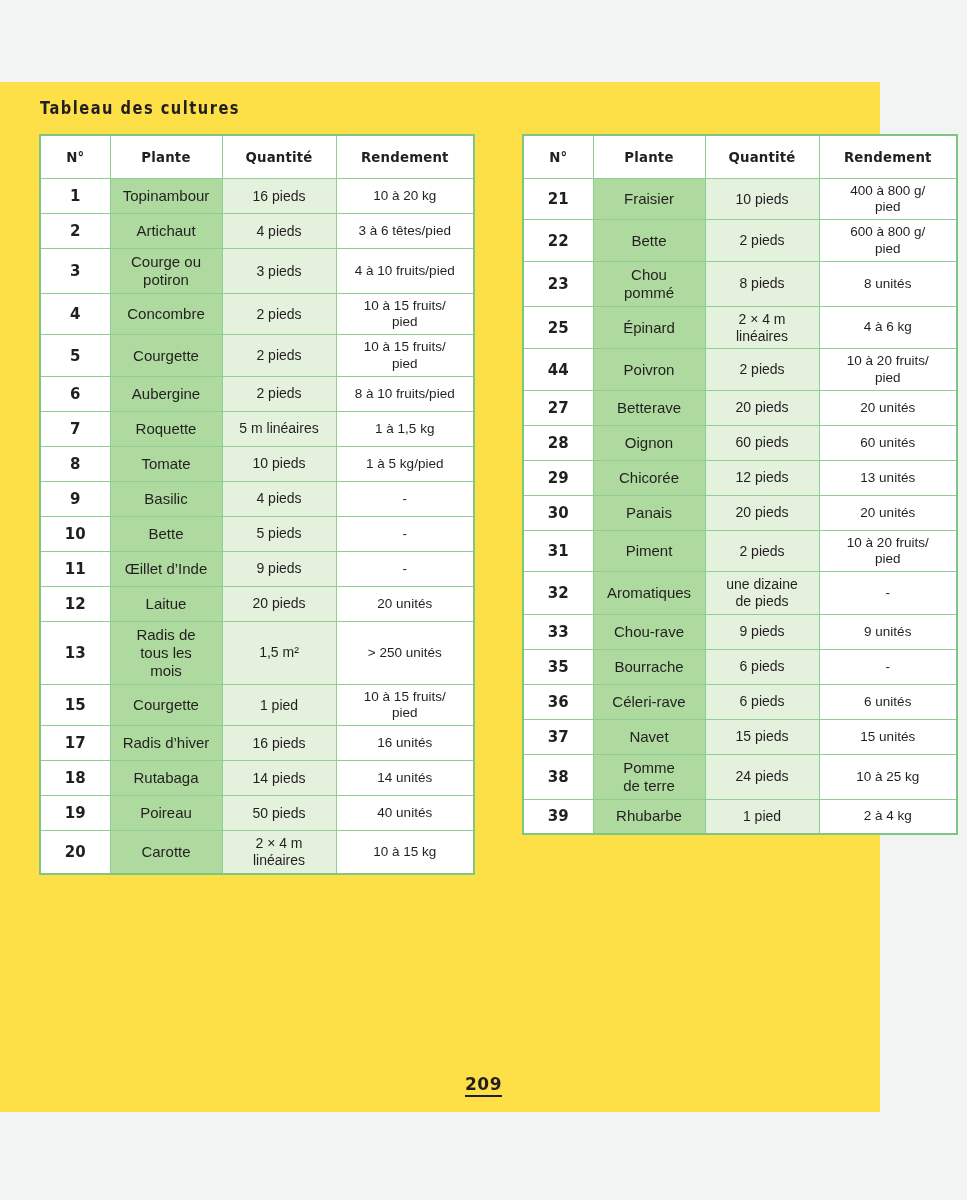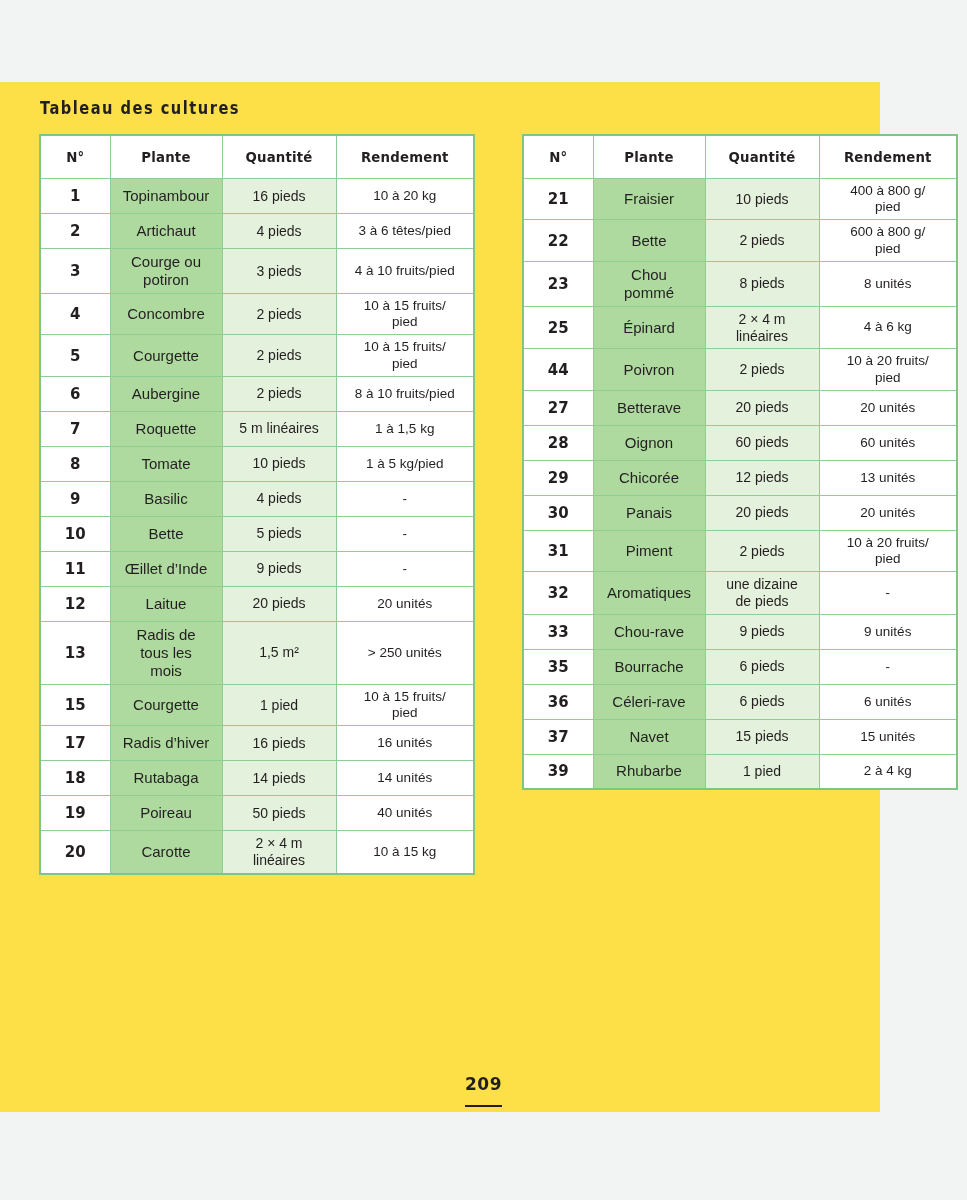--- a/index.html
+++ b/index.html
@@ -119,21 +119,21 @@
     top: 992px;
     width: 967px;
     text-align: center;
   }
   .page-number span {
     font-family: "DejaVu Sans", sans-serif;
     font-weight: bold;
     font-size: 17px;
     color: #231f20;
     border-bottom: 2.5px solid #231f20;
-    padding-bottom: 11px;
+    padding-bottom: 1px;
     letter-spacing: 0.5px;
   }
 </style>
 </head>
 <body>
 
 <div class="top-band"></div>
 <div class="bottom-band"></div>
 
 <div class="page-sheet">
@@ -369,20 +369,26 @@
             <td class="cell-qty">6 pieds</td>
             <td class="cell-yld">6 unités</td>
           </tr>
           <tr>
             <td class="cell-num">37</td>
             <td class="cell-name">Navet</td>
             <td class="cell-qty">15 pieds</td>
             <td class="cell-yld">15 unités</td>
           </tr>
           <tr>
+            <td class="cell-num">38</td>
+            <td class="cell-name">Pomme<br>de terre</td>
+            <td class="cell-qty">24 pieds</td>
+            <td class="cell-yld">10 à 25 kg</td>
+          </tr>
+          <tr>
             <td class="cell-num">39</td>
             <td class="cell-name">Rhubarbe</td>
             <td class="cell-qty">1 pied</td>
             <td class="cell-yld">2 à 4 kg</td>
           </tr>
         </tbody>
     </table>
 
   </div>
 

